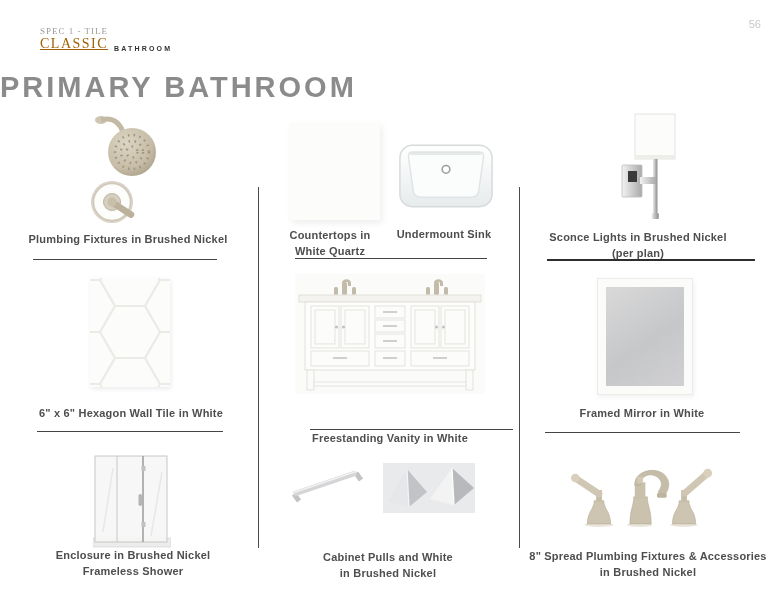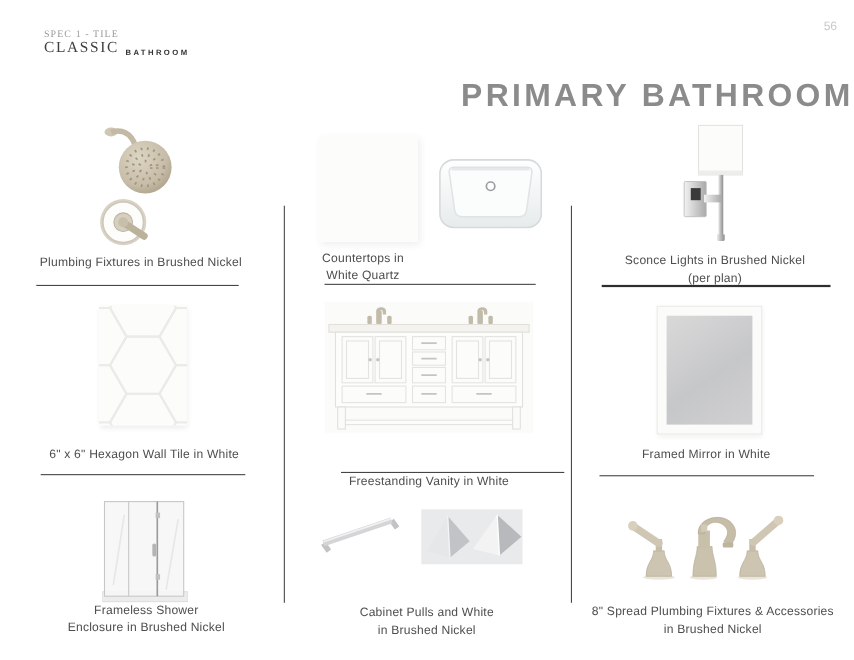--- a/index.html
+++ b/index.html
@@ -2,33 +2,33 @@
 <html><head>
 <meta charset="utf-8">
 <style>
   html,body{margin:0;padding:0;background:#ffffff;}
   .page{position:relative;width:776px;height:600px;background:#ffffff;overflow:hidden;
         font-family:"Liberation Sans",sans-serif;padding-left:29px;}
   
   .spec-line{position:absolute;left:40px;top:26px;font-family:"Liberation Serif",serif;
              font-size:9px;letter-spacing:1px;color:#9c9a97;}
   .collection{position:absolute;left:40px;top:36px;font-family:"Liberation Serif",serif;
-             font-size:14px;letter-spacing:1.5px;color:#404040;}
+             font-size:14px;letter-spacing:1.5px;color:#a16207;text-decoration:underline;}
   .room-tag{position:absolute;left:114px;top:45px;font-size:7px;font-weight:bold;
              letter-spacing:2.2px;color:#323232;}
   .page-num{position:absolute;right:44px;top:18px;font-size:11px;color:#c6c9cd;}
-  .page-title{position:absolute;left:0;top:71px;width:776px;text-align:right;
+  .page-title{position:absolute;left:0;top:71px;width:776px;text-align:left;
              font-size:29px;font-weight:bold;letter-spacing:3px;color:#8b8b8b;}
   
   .hline{position:absolute;height:1px;background:#454545;}
   .hline.thick{height:2px;background:#2e2e2e;}
   .vline{position:absolute;width:1px;top:187px;height:361px;background:#4a4a4a;}
   
   .cell-label{position:absolute;font-size:11px;color:#4e4e4e;text-align:center;
-             letter-spacing:.2px;line-height:16px;font-weight:400;}
+             letter-spacing:.2px;line-height:16px;font-weight:700;}
   
   .photo{position:absolute;}
   .quartz{background:#fcfcfa;box-shadow:2px 3px 7px rgba(0,0,0,.07);}
   .tile-sample{background:#fcfcfb;box-shadow:1px 2px 5px rgba(0,0,0,.08);overflow:hidden;}
   .mirror-frame{background:#fbfbfa;border:1px solid #ebebe8;box-shadow:1px 2px 5px rgba(0,0,0,.06);
              padding:8px;box-sizing:border-box;}
   .mirror-glass{width:100%;height:100%;
              background:linear-gradient(145deg,#d9d9d9 0%,#c6c7c9 55%,#d0d0d2 100%);}
   .knob-photo{background:#e9eaec;}
 </style>
@@ -81,20 +81,21 @@
       <linearGradient id="gSink" x1="0" y1="0" x2="0" y2="1">
         <stop offset="0%" stop-color="#ffffff"></stop>
           <stop offset="100%" stop-color="#e7ebec"></stop>
       </linearGradient>
     </defs>
     <rect x="2" y="2" width="96" height="64" rx="13" fill="url(#gSink)" stroke="#d6dadb" stroke-width="1.5"></rect>
     <path d="M15,9 L85,9 Q90,9 89,15 L84,50 Q83,56 76,56 L24,56 Q17,56 16,50 L11,15 Q10,9 15,9 Z" fill="#fbfcfc" stroke="#e0e4e5" stroke-width="1.5"></path>
     <path d="M15,9 L85,9 Q87,9 87,12 L13,12 Q13,9 15,9 Z" fill="#dde1e2" opacity="0.7"></path>
     <circle cx="50" cy="27" r="4" fill="#ffffff" stroke="#989ea1" stroke-width="1.6"></circle>
   </svg>
+  <div class="cell-label" style="left:384px;top:226px;width:120px;">Undermount Sink</div>
 
   <svg class="photo" style="left:620px;top:112px;" width="58" height="120" viewBox="0 0 58 120">
     <defs>
       <linearGradient id="gMetalV" x1="0" y1="0" x2="1" y2="0">
         <stop offset="0%" stop-color="#ebebeb"></stop>
           <stop offset="50%" stop-color="#b9b9b9"></stop>
         <stop offset="100%" stop-color="#8f8f8f"></stop>
       </linearGradient>
       <linearGradient id="gPlate" x1="0" y1="0" x2="1" y2="0">
         <stop offset="0%" stop-color="#f2f2f2"></stop>
@@ -102,21 +103,21 @@
       </linearGradient>
     </defs>
     <rect x="15" y="2" width="40" height="45" fill="#fcfcfa" stroke="#e3e3df" stroke-width="1"></rect>
     <rect x="15" y="43" width="40" height="4" fill="#ededea"></rect>
     <rect x="33" y="47" width="4.5" height="56" fill="url(#gMetalV)"></rect>
     <rect x="31.8" y="101" width="7" height="6" rx="1" fill="url(#gMetalV)"></rect>
     <rect x="2" y="53" width="20" height="32" rx="1" fill="url(#gPlate)" stroke="#bdbdbd" stroke-width="0.8"></rect>
     <rect x="8" y="59" width="9" height="11" fill="#3a3a3a"></rect>
     <rect x="20" y="65" width="16" height="7" fill="url(#gPlate)"></rect>
   </svg>
-  <div class="cell-label" style="left:540px;top:229px;width:220px;text-align:center;">
+  <div class="cell-label" style="left:528px;top:229px;width:220px;text-align:center;">
     <div>Sconce Lights in Brushed Nickel</div>
     <div>(per plan)</div>
   </div>
   <div class="hline thick" style="left:547px;top:259px;width:208px;"></div>
 
   <div class="photo tile-sample" style="left:90px;top:278px;width:80px;height:109px;">
     <svg width="80" height="109" viewBox="0 0 80 109">
       <defs>
         <polygon id="hx" points="30,0 15,26 -15,26 -30,0 -15,-26 15,-26" fill="none" stroke="#ebebe7" stroke-width="2"></polygon>
       </defs>
@@ -210,22 +211,22 @@
     <line x1="50" y1="6" x2="50" y2="92" stroke="#9a9c9a" stroke-width="1.5"></line>
     <g stroke="#e6e8e6" stroke-width="1.5">
       <line x1="10" y1="82" x2="20" y2="18"></line>
       <line x1="58" y1="86" x2="69" y2="22"></line>
     </g>
     <rect x="45.5" y="44" width="3.5" height="12" rx="1.7" fill="#b3b5b3"></rect>
     <rect x="48.5" y="16" width="4" height="5" fill="#c0c2c0"></rect>
     <rect x="48.5" y="72" width="4" height="5" fill="#c0c2c0"></rect>
   </svg>
   <div class="cell-label" style="left:13px;top:547px;width:240px;">
+    <div>Enclosure in Brushed Nickel</div>
     <div>Frameless Shower</div>
-    <div>Enclosure in Brushed Nickel</div>
   </div>
 
   <svg class="photo" style="left:286px;top:462px;" width="85" height="42" viewBox="0 0 85 42">
     <line x1="8" y1="32" x2="13" y2="39" stroke="#c2c3c5" stroke-width="5"></line>
     <line x1="70" y1="11" x2="75" y2="18" stroke="#c2c3c5" stroke-width="5"></line>
     <line x1="8" y1="32" x2="70" y2="11" stroke="#d4d5d7" stroke-width="5.5"></line>
     <line x1="8" y1="30.5" x2="70" y2="9.5" stroke="#f1f1f2" stroke-width="1.6"></line>
   </svg>
 
   <div class="photo knob-photo" style="left:383px;top:463px;width:92px;height:50px;">

